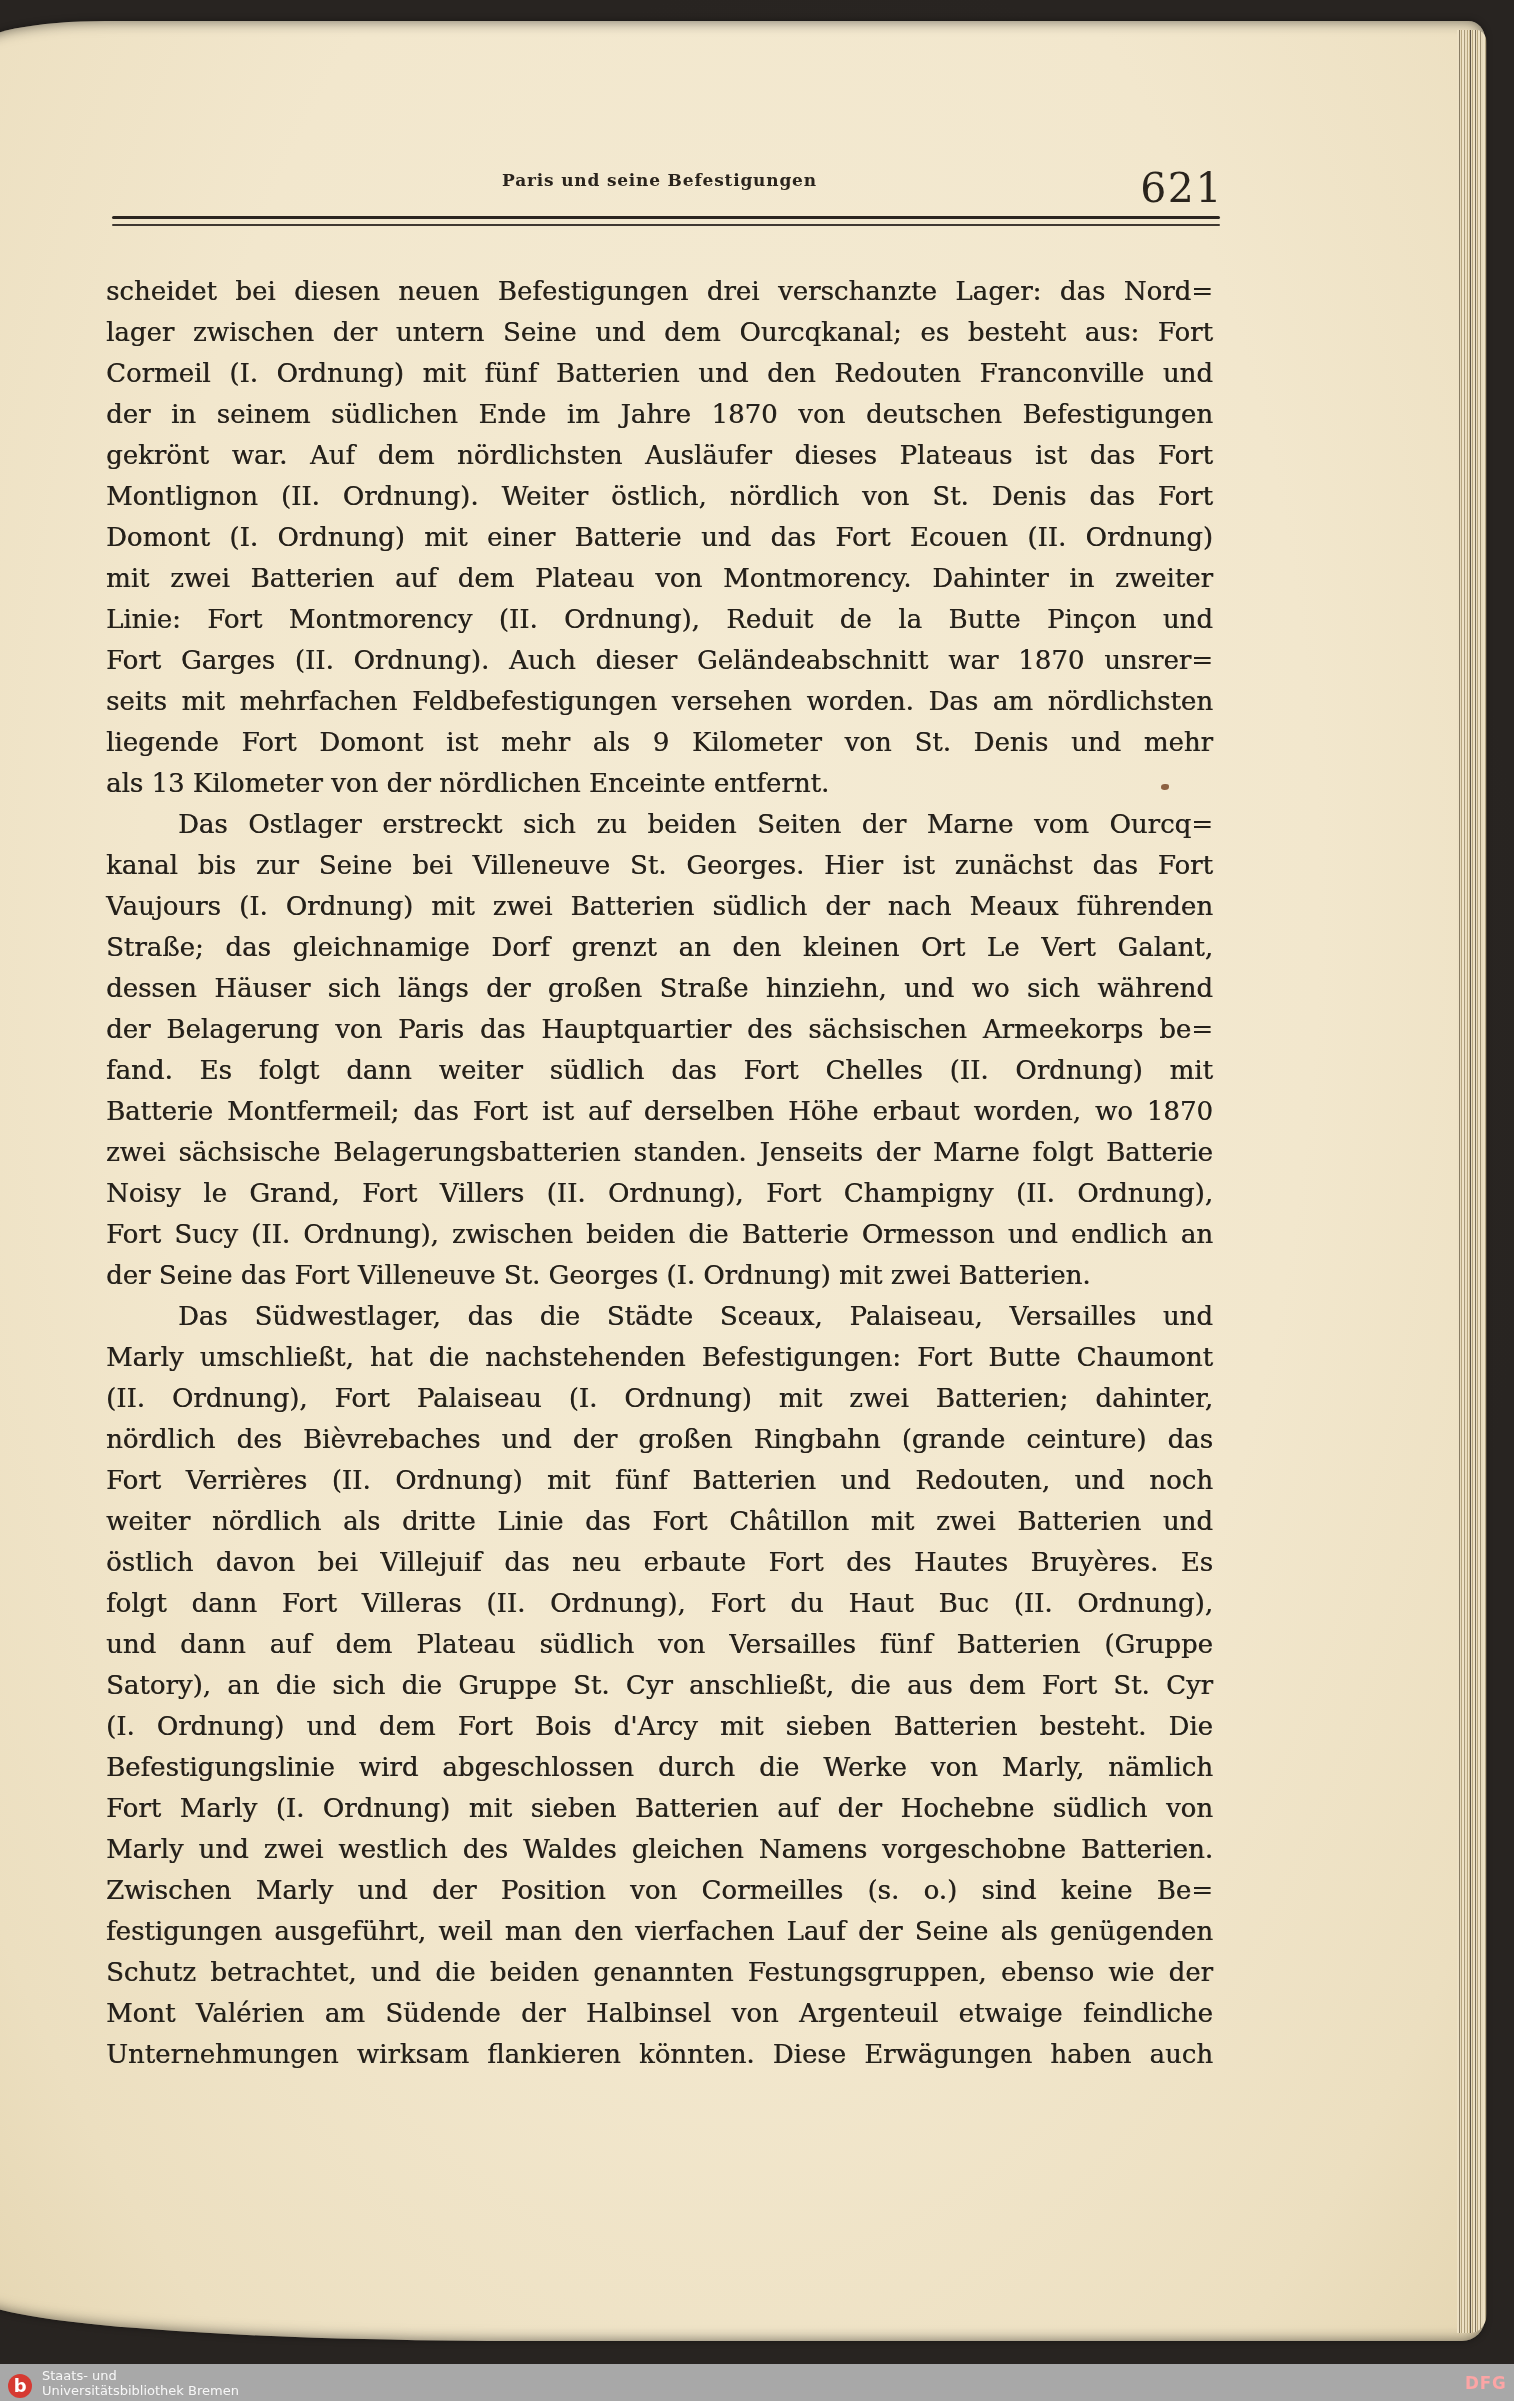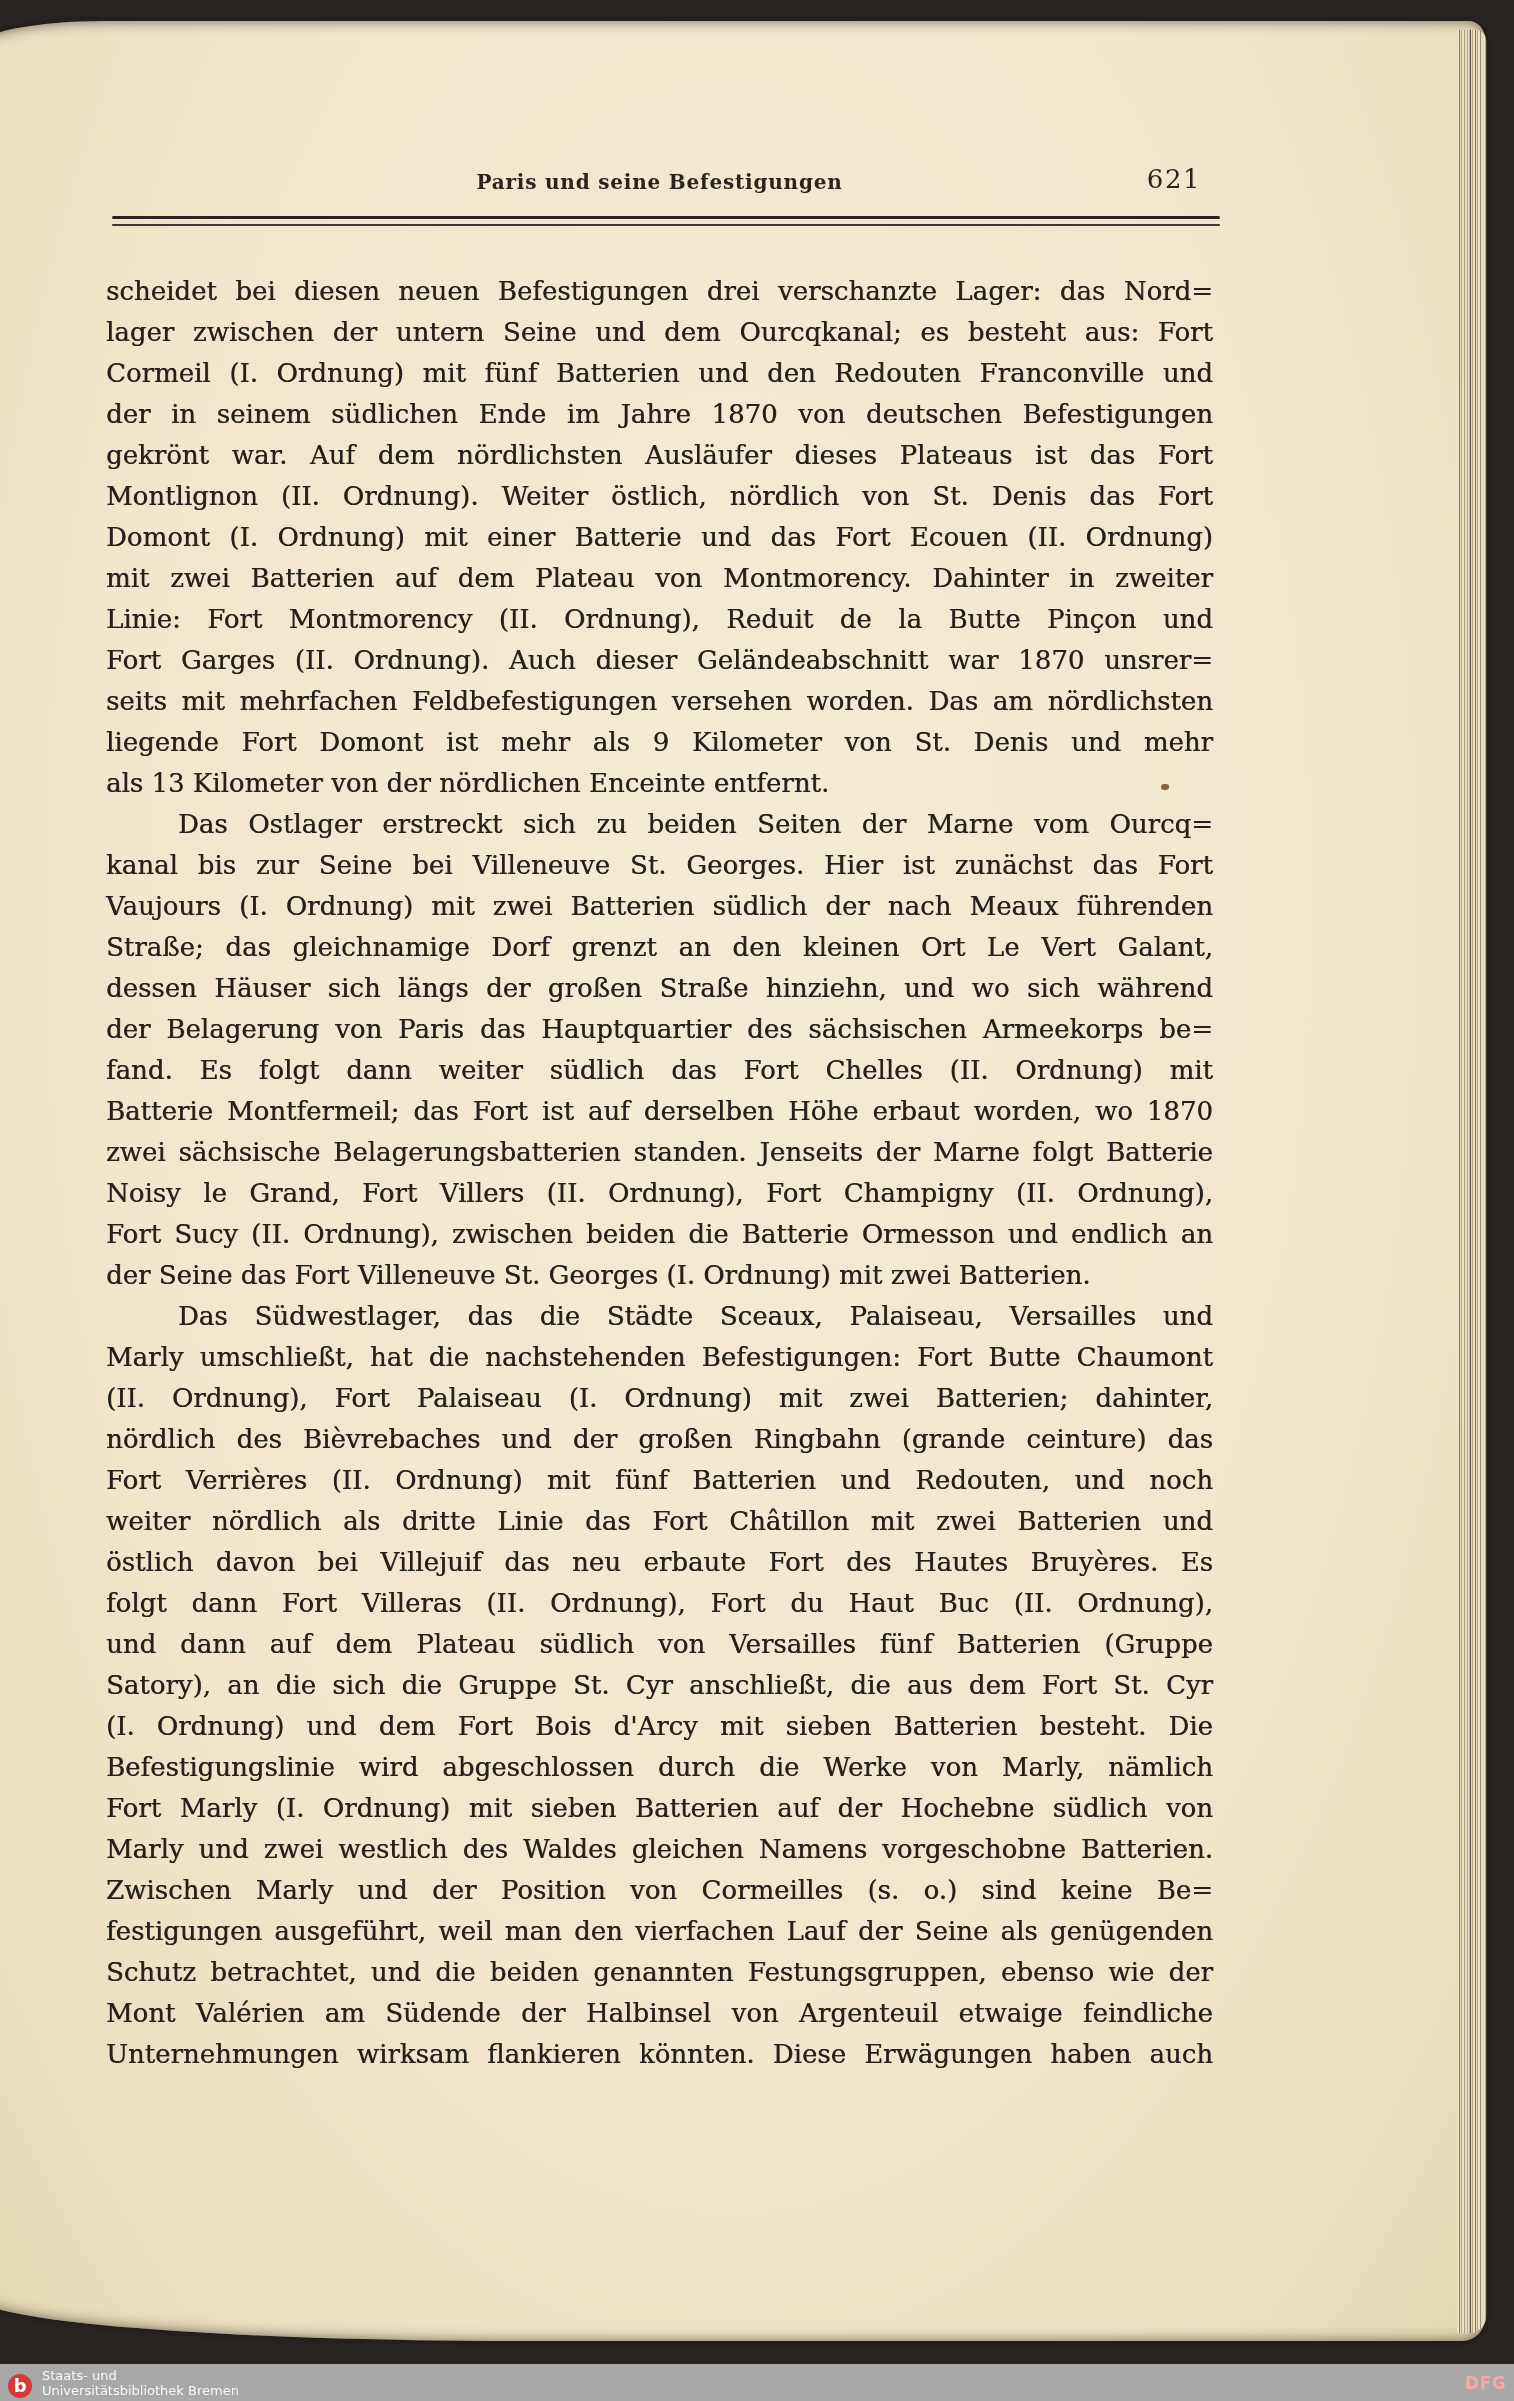--- a/index.html
+++ b/index.html
@@ -23,26 +23,26 @@
     position:absolute;left:1457px;top:30px;width:30px;height:2303px;
     background:repeating-linear-gradient(90deg,
       #eee2c6 0px,#eee2c6 1.9px,#c9b890 1.9px,#4a4238 3px,
       #e9dcbd 3px,#e9dcbd 4.5px,#b5a37c 4.5px,#b5a37c 5.3px);
     border-radius:0 10.6px 16.7px 0 / 0 13.6px 19.7px 0;
     opacity:.95;
   }
   
   .running-head{
     position:absolute;left:106px;top:170px;width:1107px;
-    text-align:center;font-size:20px;font-weight:bold;color:#2a241d;
+    text-align:center;font-size:17px;font-weight:bold;color:#2a241d;
     letter-spacing:0.8px;
   }
   .page-number{
-    position:absolute;top:164px;left:94px;width:1107px;text-align:right;
-    font-size:26px;color:#2a241d;letter-spacing:1.5px;
+    position:absolute;top:164px;left:116px;width:1107px;text-align:right;
+    font-size:41px;color:#2a241d;letter-spacing:1.5px;
   }
   .rule{position:absolute;left:112px;width:1108px;background:#2b2520;border-radius:1.5px;}
   .rule.r1{top:216px;height:3px;}
   .rule.r2{top:224px;height:2.3px;opacity:.9;}
   
   .body-text{
     position:absolute;left:106px;top:247px;width:1107px;color:#24201a;margin-top:24px;
   }
   .line{
     font-size:26px;line-height:41px;height:41px;white-space:normal;

